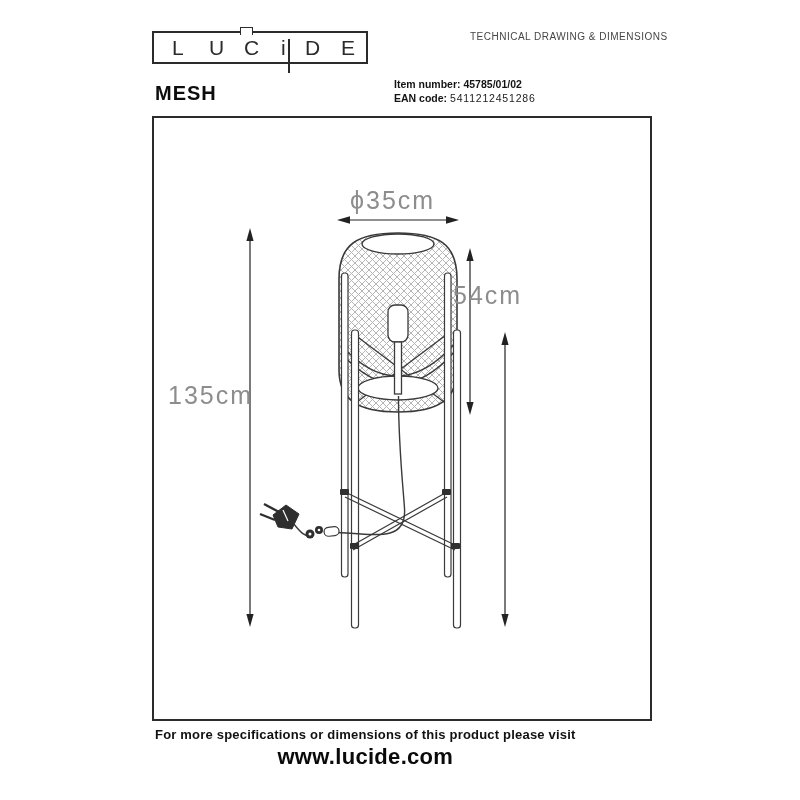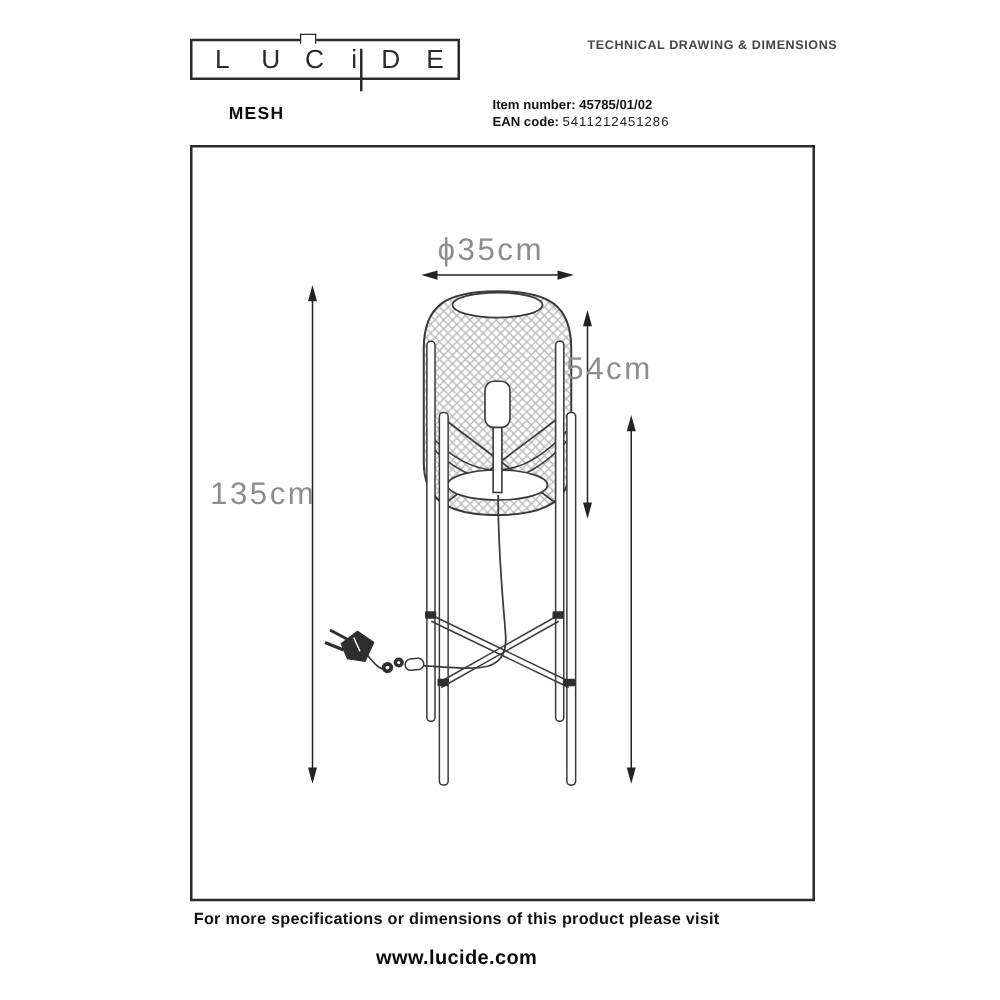--- a/index.html
+++ b/index.html
@@ -18,43 +18,43 @@
   }
   .logo-notch{
     position:absolute;left:86px;top:-6px;width:13px;height:8px;background:#fff;
     border:1.5px solid #2b2b2b;border-bottom:none;box-sizing:border-box;
   }
   .logo-divider{
     position:absolute;left:134px;top:6px;width:2px;height:34px;background:#2b2b2b;
   }
   .tech-title{
     position:absolute;left:470px;top:31px;font-size:10px;letter-spacing:.5px;
-    color:#454545;font-weight:700;white-space:nowrap;
+    color:#454545;font-weight:400;white-space:nowrap;
   }
   .product-name{
-    position:absolute;left:155px;top:82px;font-size:14px;font-weight:700;
-    letter-spacing:1px;color:#0d0d0d;margin-left:28px;
+    position:absolute;left:155px;top:82px;font-size:20px;font-weight:700;
+    letter-spacing:1px;color:#0d0d0d;
   }
   .codes{position:absolute;left:394px;top:78px;font-size:10.5px;line-height:13.5px;color:#141414;}
   .codes .bold{font-weight:700;margin-top:20px;}
   .codes .ean-val{font-weight:400;letter-spacing:.8px;color:#222;}
   
   .frame{
     position:absolute;left:152px;top:116px;width:500px;height:605px;
     border:2px solid #2b2b2b;box-sizing:border-box;background:#fff;
   }
   .drawing-svg{position:absolute;left:152px;top:116px;}
   .dim-label{
     position:absolute;font-size:25px;font-weight:400;letter-spacing:2px;
     color:#8d8d8d;white-space:nowrap;
   }
   
   .footer{position:absolute;left:155px;top:727px;text-align:center;}
   .footer-line1{font-size:13px;font-weight:700;color:#111;letter-spacing:.2px;}
-  .footer-line2{font-size:16px;font-weight:700;color:#0a0a0a;margin-top:16px;letter-spacing:.3px;}
+  .footer-line2{font-size:22px;font-weight:700;color:#0a0a0a;margin-top:2px;letter-spacing:.3px;}
 </style>
 </head>
 <body>
 
 <div id="page">
 
   <div class="logo-box">
     <span class="logo-notch"></span>
     <span class="logo-divider"></span>
     <span class="logo-letter" style="left:18px">L</span>

